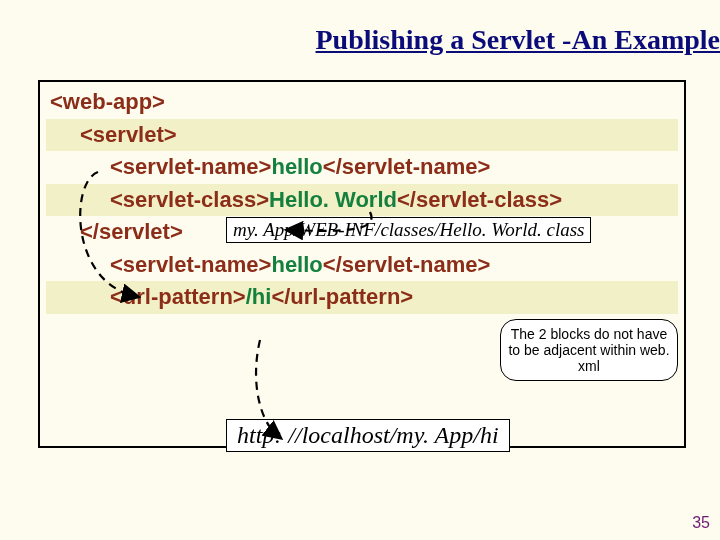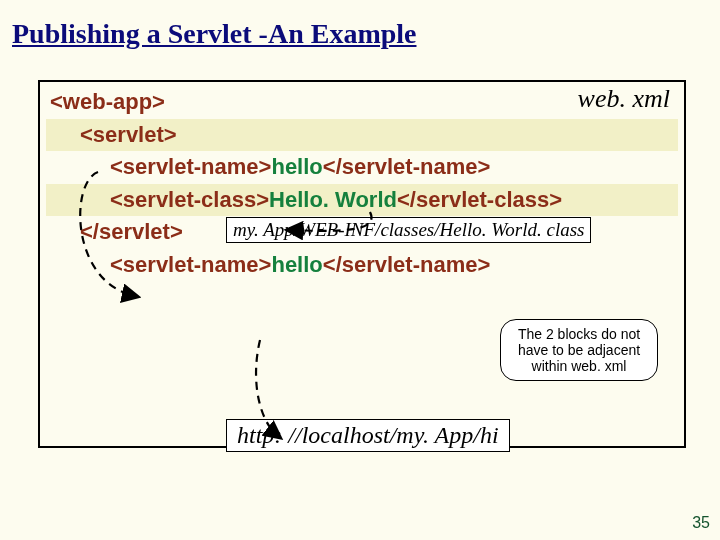--- a/index.html
+++ b/index.html
@@ -6,25 +6,25 @@
   body {
     margin: 0;
     width: 720px;
     height: 540px;
     background: #fdfcef;
     font-family: Georgia, 'Times New Roman', serif;
     position: relative;
     overflow: hidden;
   }
   .title {
-    text-align: left;
+    text-align: right;
     font-size: 28px;
     color: #0b0b7a;
     text-decoration: underline;
-    margin-top: 18px;
+    margin-top: 24px;
     font-weight: bold;
     padding-left: 12px;
   }
   .codebox {
     position: absolute;
     left: 38px;
     top: 80px;
     width: 648px;
     height: 368px;
     border: 2px solid #000;
@@ -65,21 +65,21 @@
     font-family: Georgia, 'Times New Roman', serif;
     font-style: italic;
     font-size: 19px;
     padding: 1px 6px;
     white-space: nowrap;
   }
   .speech-wrap {
     position: absolute;
     left: 460px;
     top: 237px;
-    width: 158px;
+    width: 178px;
   }
   .speech {
     background: #fff;
     border: 1.5px solid #000;
     border-radius: 16px;
     font-family: Arial, Helvetica, sans-serif;
     font-size: 14px;
     text-align: center;
     padding: 6px 4px;
     line-height: 1.15;
@@ -94,39 +94,39 @@
     font-style: italic;
     font-size: 24px;
     padding: 2px 10px;
   }
   .pagecount {
     position: absolute;
     right: 10px;
     bottom: 8px;
     font-family: Arial, Helvetica, sans-serif;
     font-size: 16px;
-    color: #14532d;
+    color: #701a75;
   }
   
   .arrow svg { position: absolute; overflow: visible; }
 </style>
 </head>
 <body>
 
 <div class="title">Publishing a Servlet -An Example</div>
 
 <div class="codebox">
-  <span class="filelabel">web. xml</span>
 
   <div class="stripe odd pad0"><span class="brown">&lt;web-app&gt;</span></div>
   <div class="stripe even pad1"><span class="brown">&lt;servlet&gt;</span></div>
   <div class="stripe odd pad2"><span class="brown">&lt;servlet-name&gt;</span><span class="green">hello</span><span class="brown">&lt;/servlet-name&gt;</span></div>
   <div class="stripe even pad2"><span class="brown">&lt;servlet-class&gt;</span><span class="green">Hello. World</span><span class="brown">&lt;/servlet-class&gt;</span></div>
   <div class="stripe odd pad1"><span class="brown">&lt;/servlet&gt;</span></div>
   <div class="stripe odd pad2"><span class="brown">&lt;servlet-name&gt;</span><span class="green">hello</span><span class="brown">&lt;/servlet-name&gt;</span></div>
+  <div class="stripe even pad2"><span class="brown">&lt;url-pattern&gt;</span><span class="green">/hi</span><span class="brown">&lt;/url-pattern&gt;</span></div>
 
   <div class="pathbox">my. App/WEB-INF/classes/Hello. World. class</div>
 
   <div class="speech-wrap">
     <div class="speech">The 2 blocks do not have to be adjacent within web. xml</div>
   </div>
 
   <div class="urlbox">http: //localhost/my. App/hi</div>
 
   <div class="arrow">

